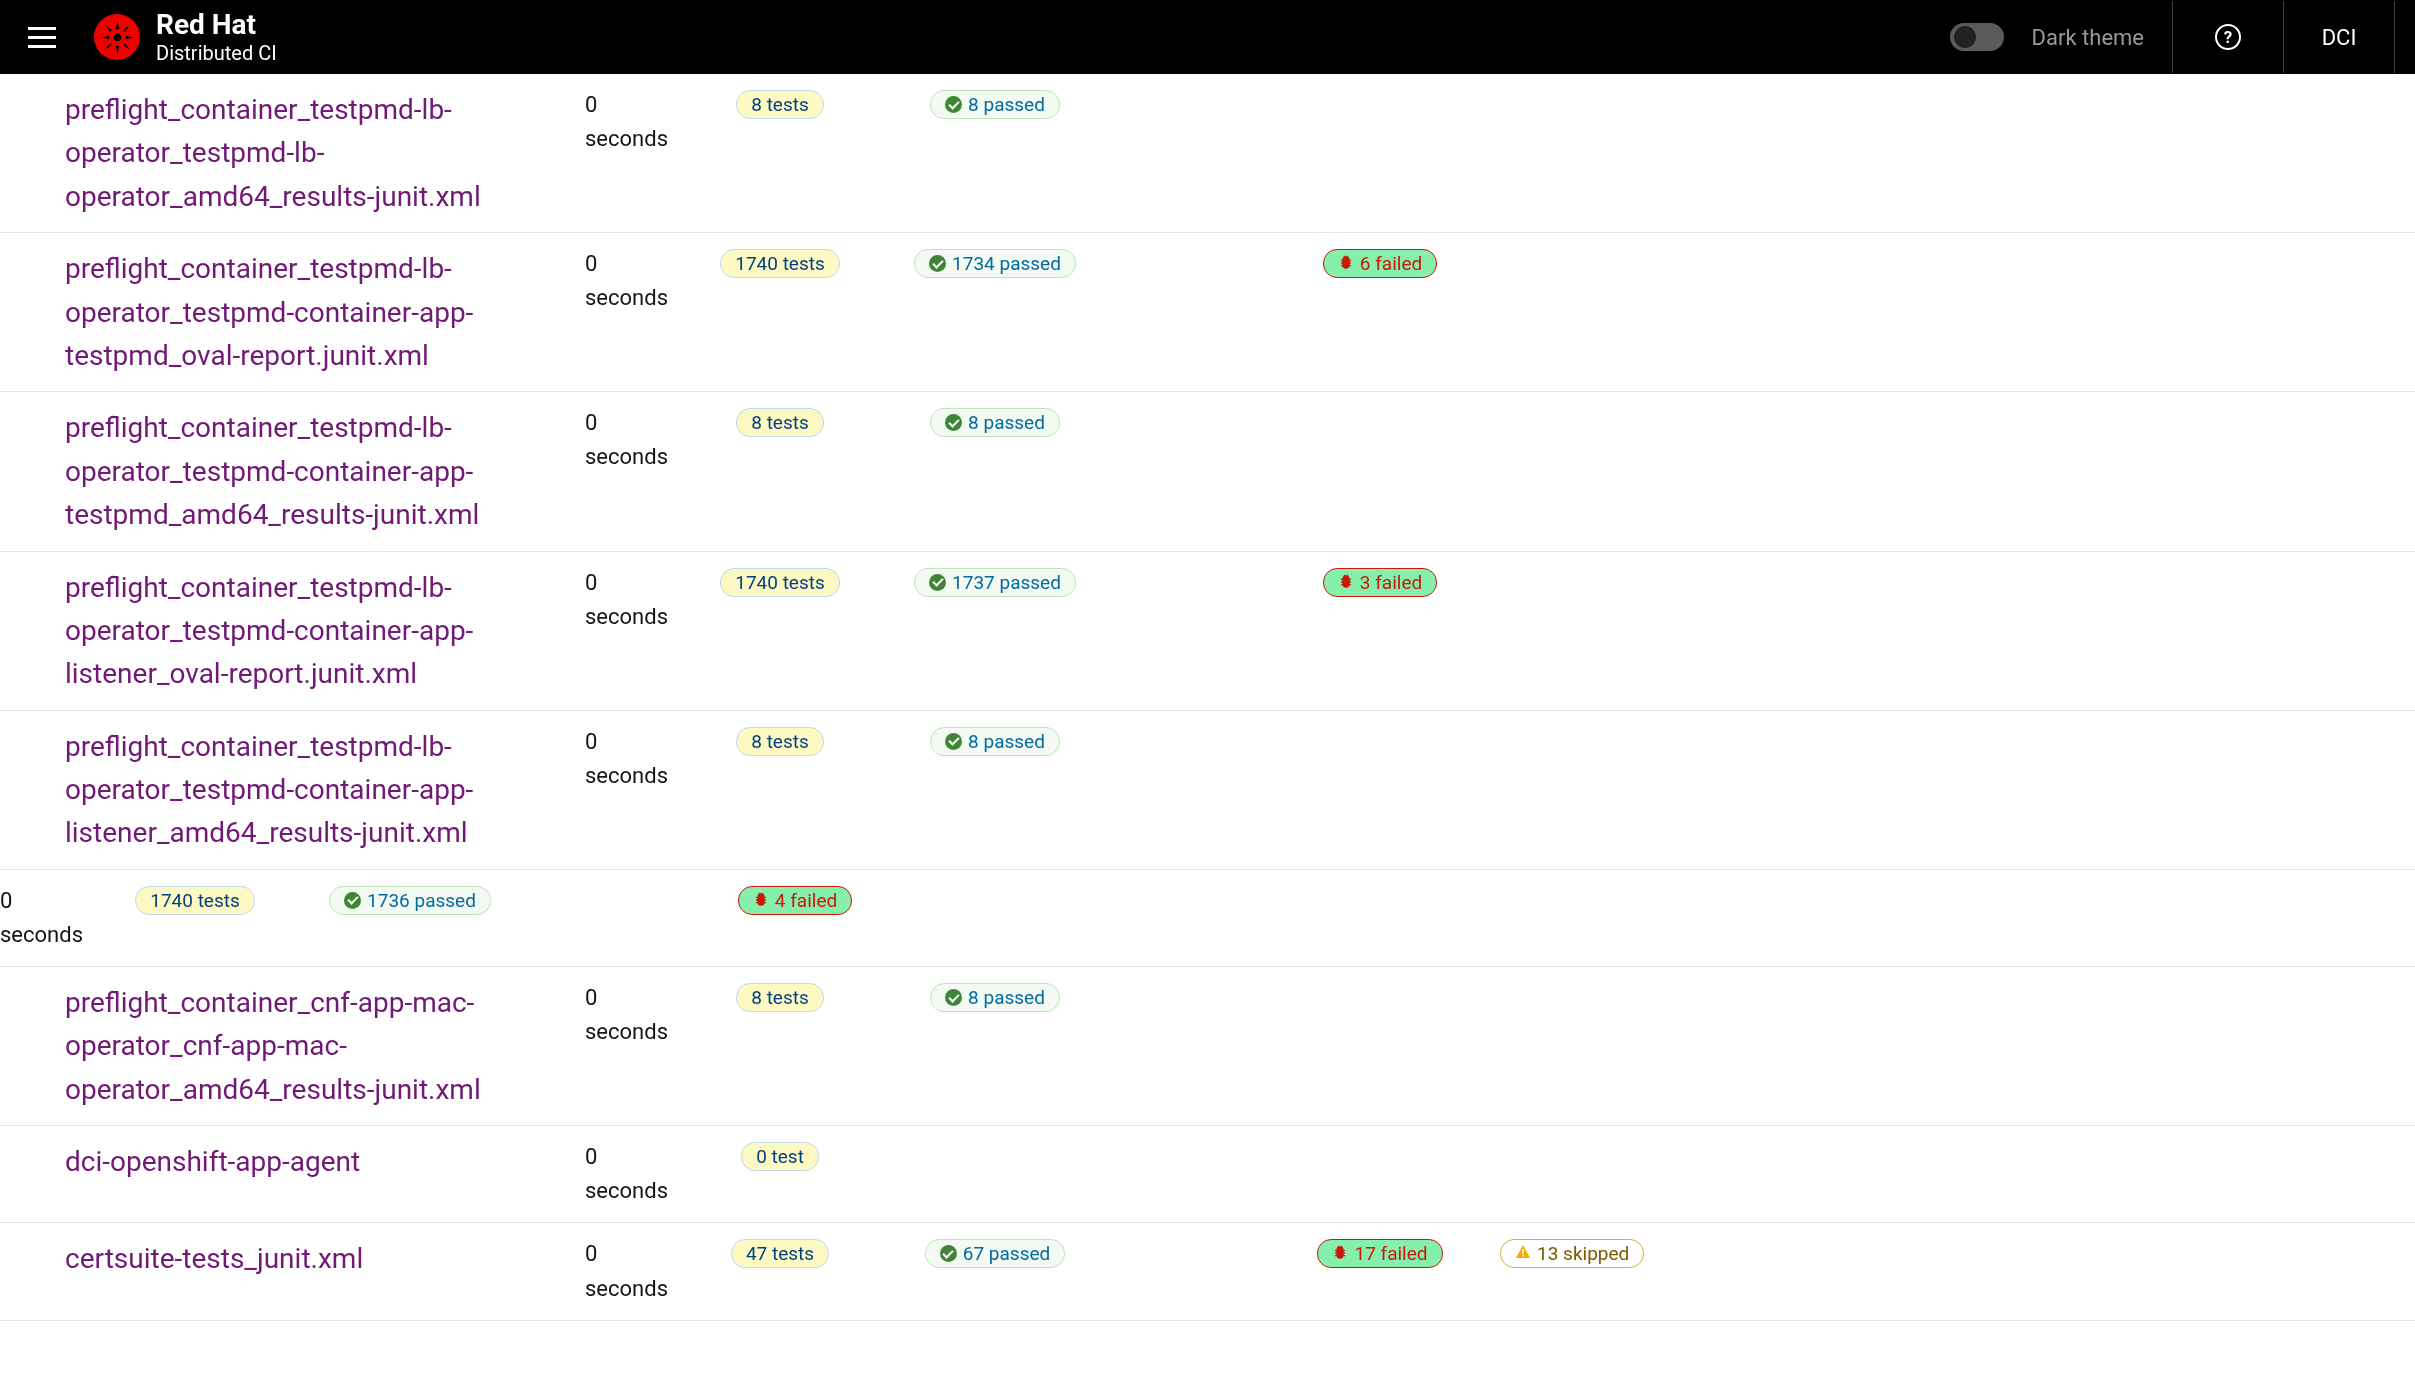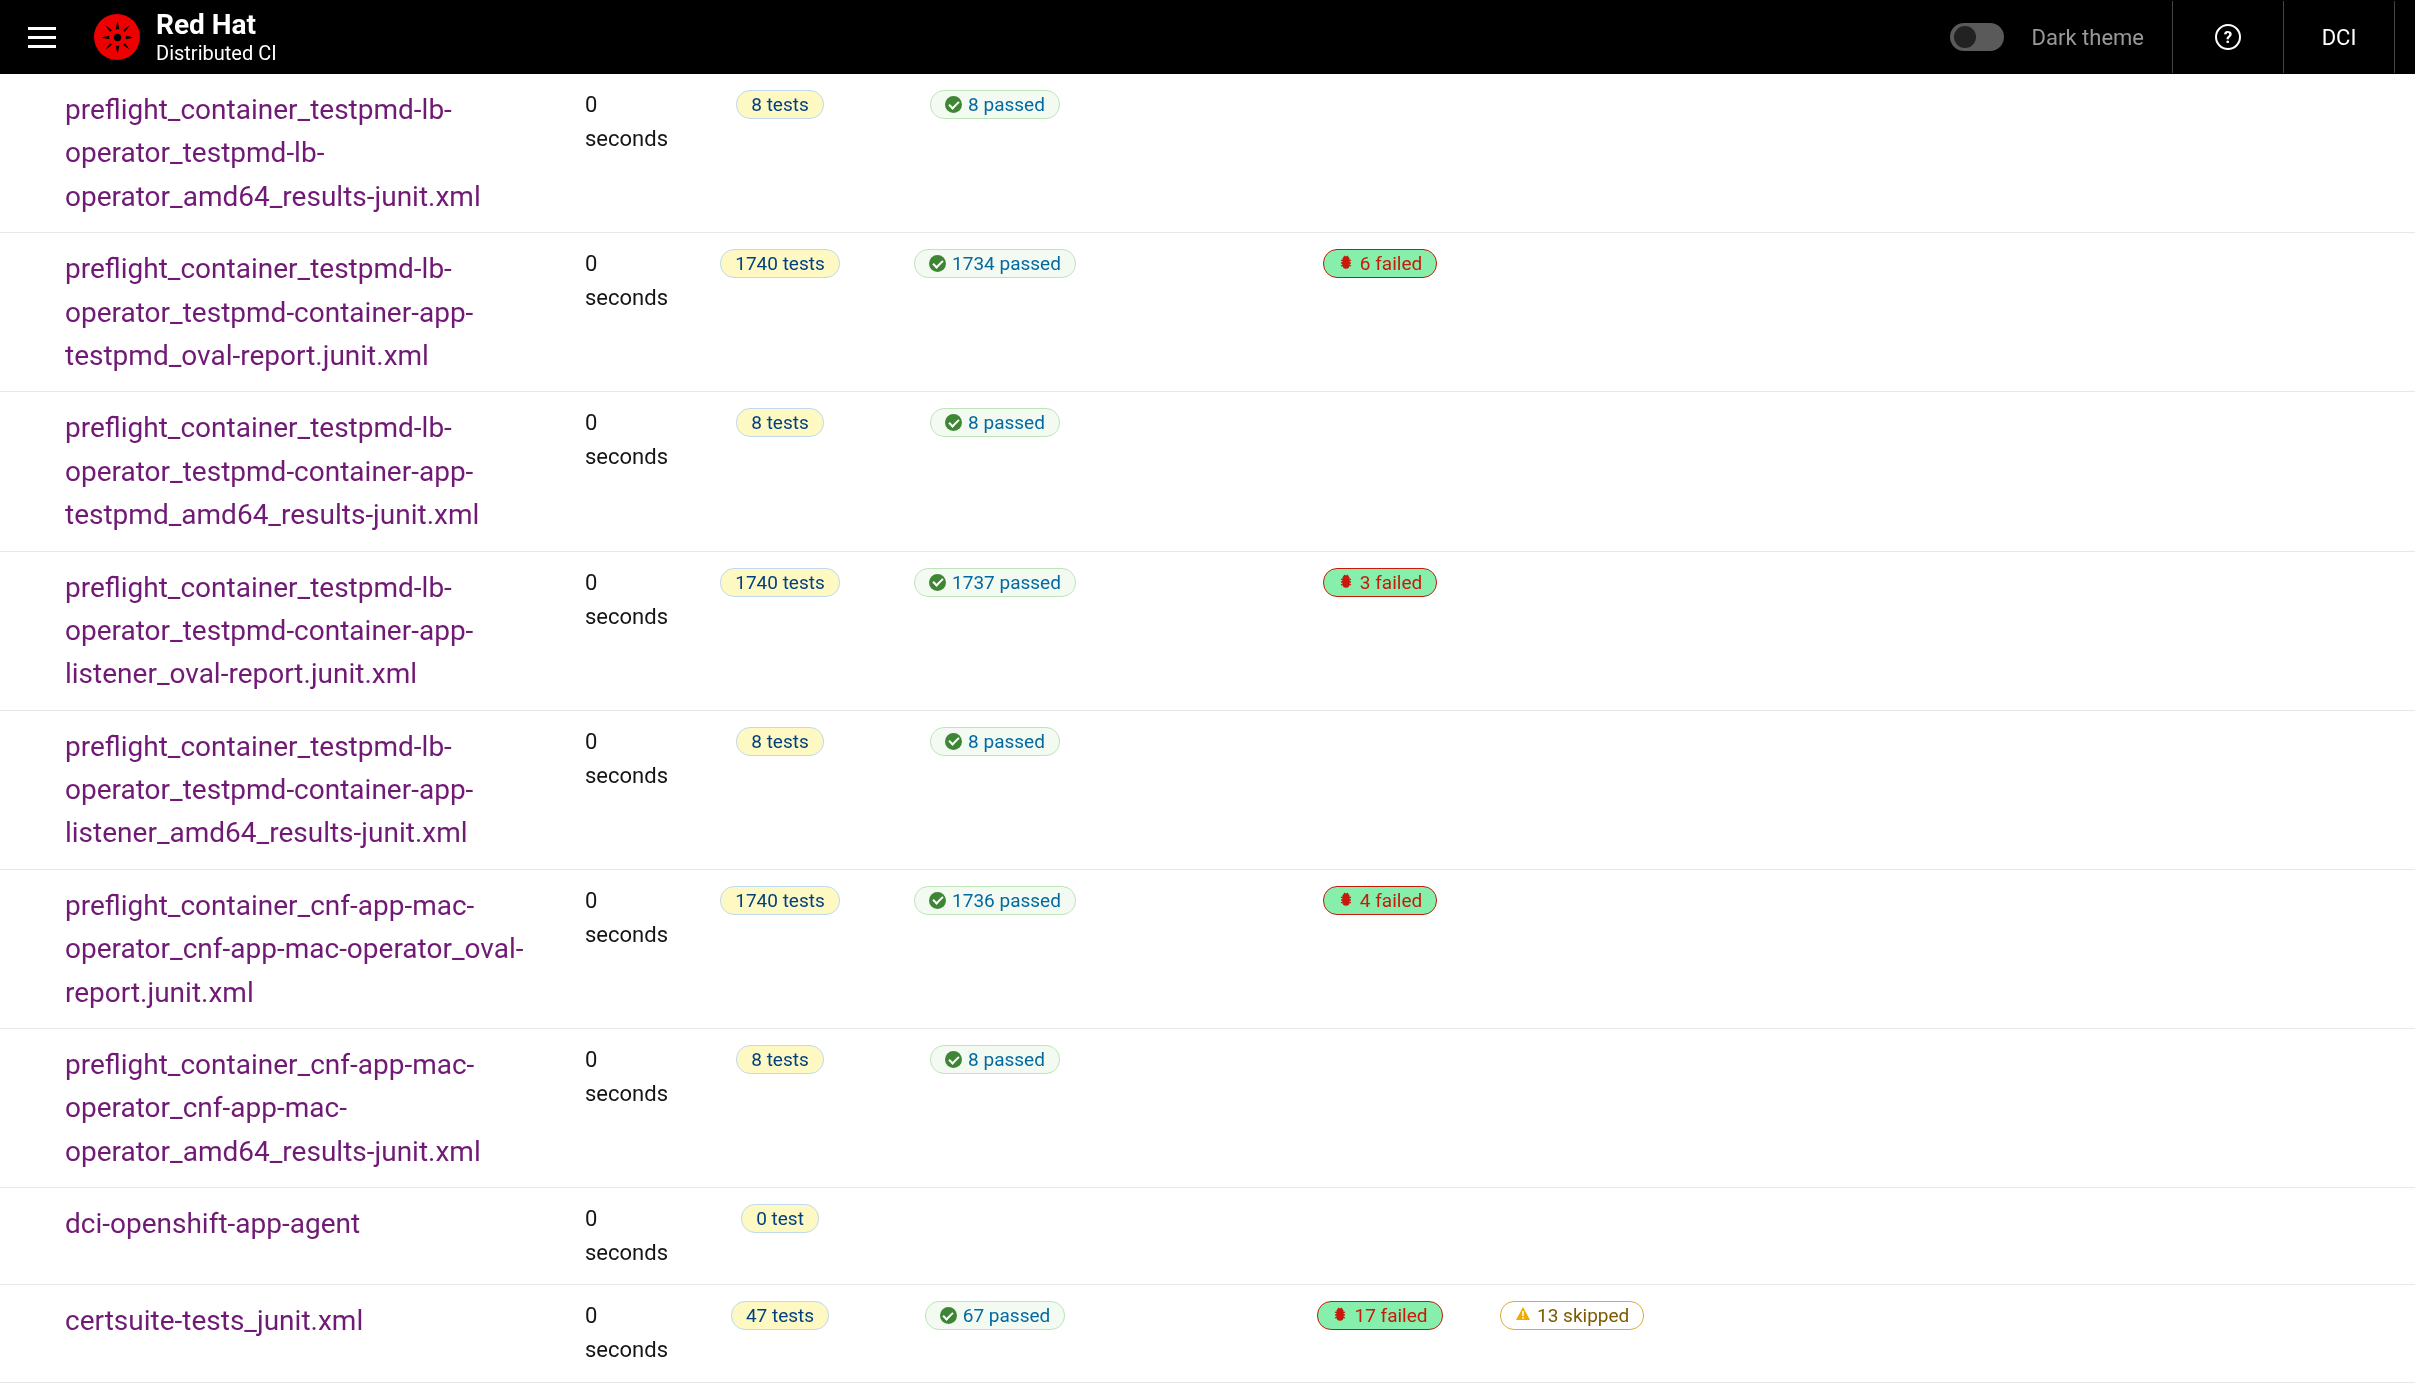--- a/index.html
+++ b/index.html
@@ -381,21 +381,20 @@
       <div class="col-passed">
         <span class="badge badge-passed">
           <span class="icon-check"></span>
           <span>8 passed</span>
         </span>
       </div>
       <div class="col-failed"></div>
       <div class="col-skipped"></div>
     </div>
     <div class="row">
-      <div class="col-name"><a href="#">preflight_container_cnf-app-mac-operator_cnf-app-mac-operator_oval-report.junit.xml</a></div>
       <div class="col-time">
         <div>0</div>
         <div>seconds</div>
       </div>
       <div class="col-tests">
         <span class="badge badge-tests">1740 tests</span>
       </div>
       <div class="col-passed">
         <span class="badge badge-passed">
           <span class="icon-check"></span>

